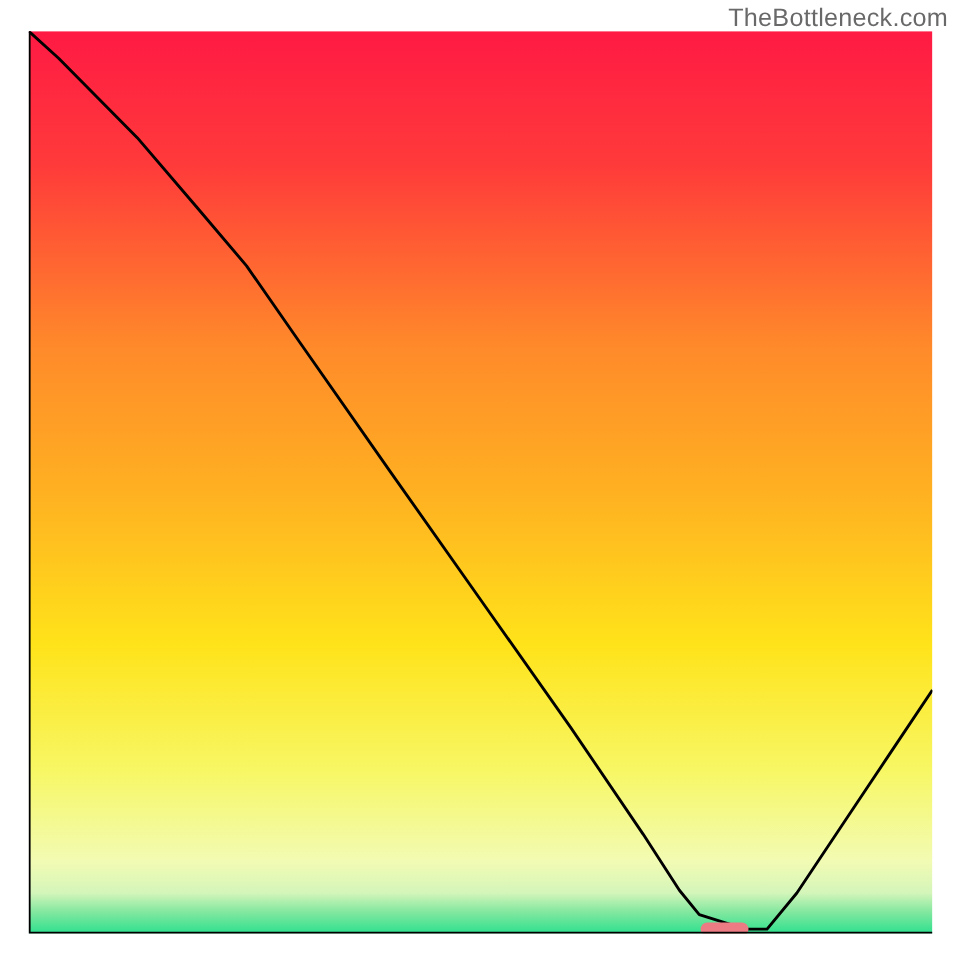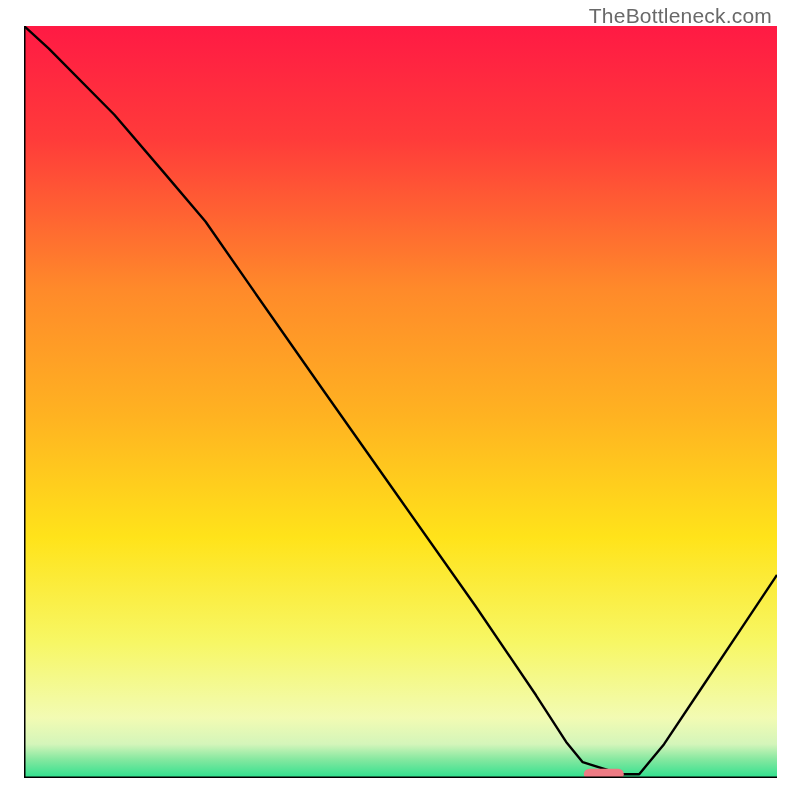--- a/index.html
+++ b/index.html
@@ -7,21 +7,21 @@
     padding: 0;
     width: 800px;
     height: 800px;
     background: #ffffff;
     font-family: Arial, Helvetica, sans-serif;
     position: relative;
   }
   .watermark {
     position: absolute;
     top: 4px;
-    right: 28px;
+    right: 10px;
     font-size: 21px;
     font-weight: 400;
     color: #696969;
     letter-spacing: 0.2px;
     z-index: 10;
     text-align: right;
   }
   .plot-area {
     position: absolute;
     left: 24px;

